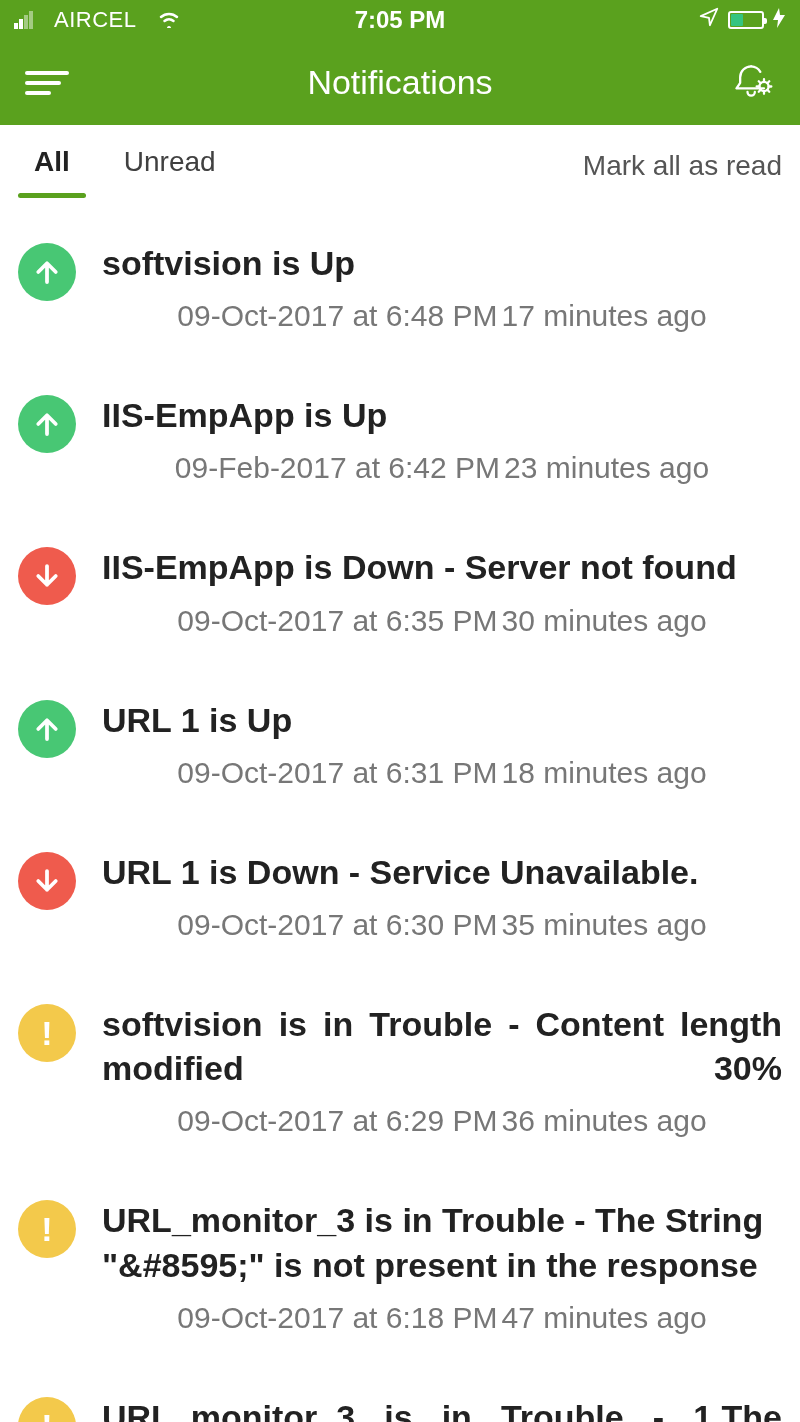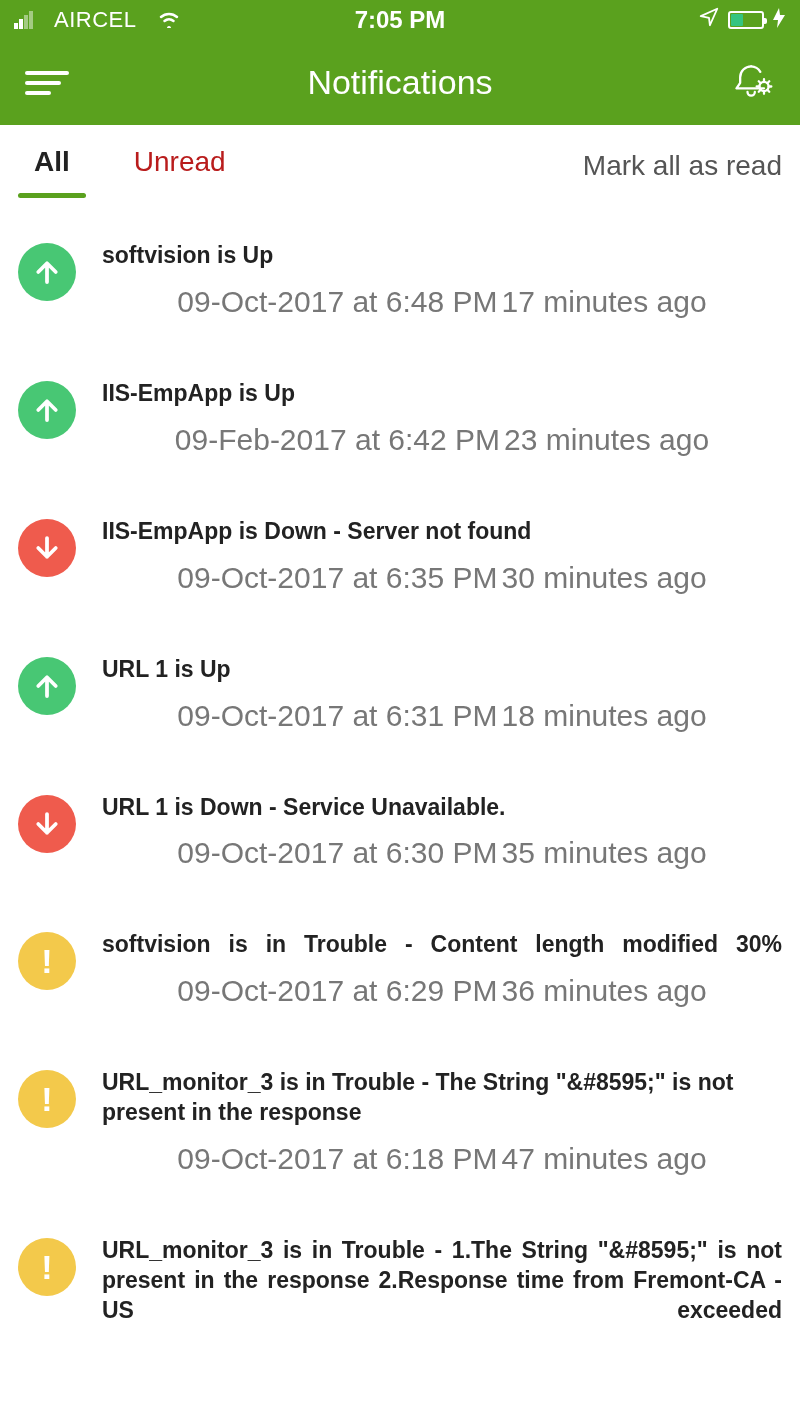--- a/index.html
+++ b/index.html
@@ -101,24 +101,24 @@
   .hamburger span:nth-child(3){width:26px}
 
   
   .tabs-row {
     display: flex;
     align-items: center;
     padding: 0 18px;
     height: 82px;
     border-bottom: 0;
   }
-  .tabs { display: flex; gap: 32px; }
+  .tabs { display: flex; gap: 22px; }
   .tab {
     font-size: 28px;
-    color: #b91c1c;
+    color: #404040;
     padding: 10px 16px 18px;
     position: relative;
   }
   .tab.active {
     color: #222;
     font-weight: 700;
   }
   .tab.active::after {
     content: "";
     position: absolute;
@@ -156,21 +156,21 @@
   .icon-trouble { background: #f3c94b; }
   .icon-circle svg { width: 30px; height: 30px; }
   .icon-trouble .bang {
     color: #fff;
     font-size: 34px;
     font-weight: 700;
     line-height: 1;
   }
   .notif-body { flex: 1; min-width: 0; }
   .notif-title {
-    font-size: 23px;
+    font-size: 34px;
     font-weight: 700;
     color: #222;
     line-height: 1.3;
   }
   .notif-title.justify { text-align: justify; text-align-last: justify; }
   .notif-meta {
     display: flex;
     justify-content: center;
     gap: 4px;
     margin-top: 14px;

